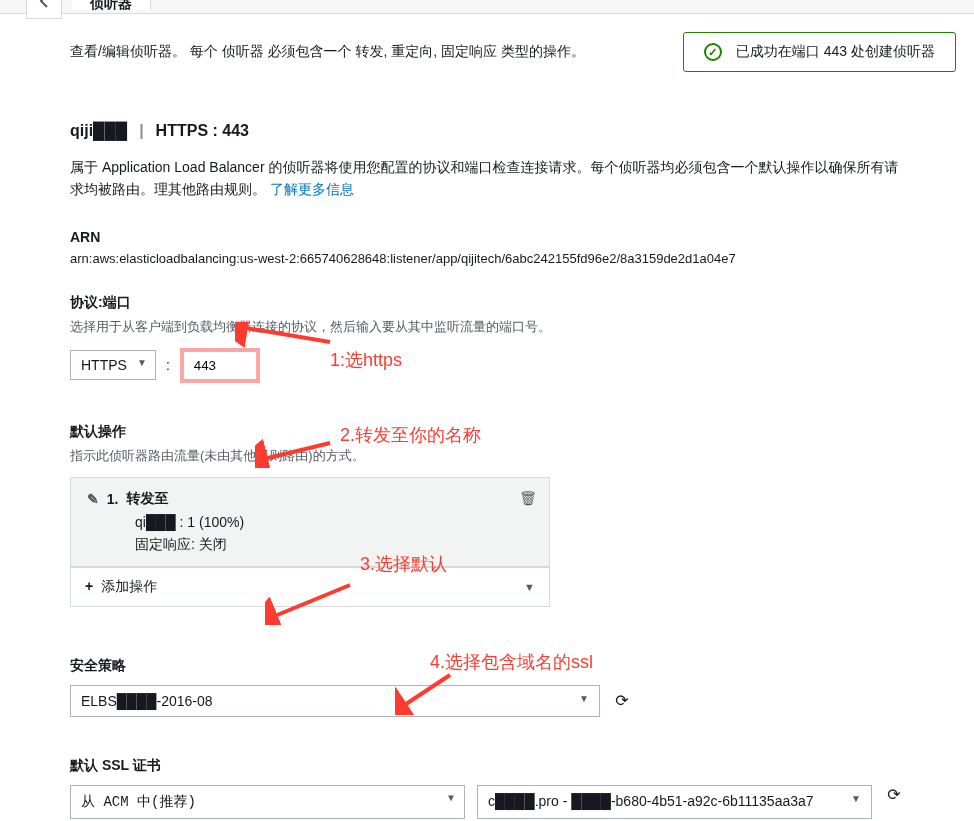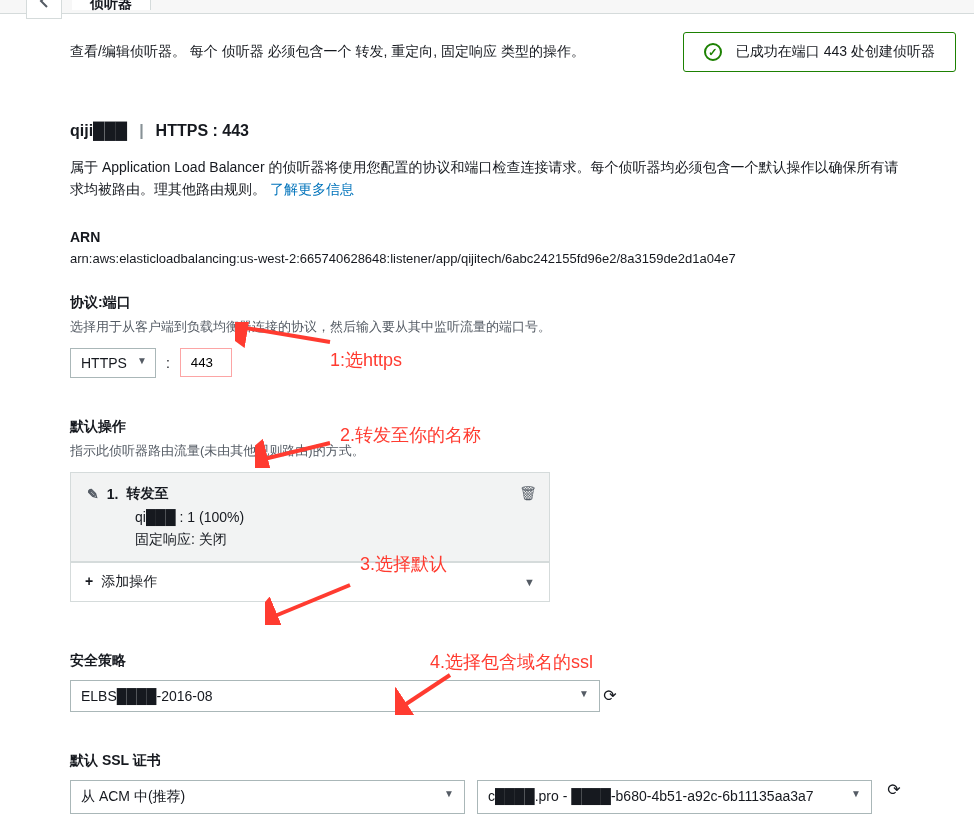--- a/index.html
+++ b/index.html
@@ -16,34 +16,34 @@
 .title-name { color: #16191f; }
 .divider-bar { color: #879196; margin: 0 8px; }
 .para { line-height: 1.6; color: #16191f; }
 .link { color: #0073bb; cursor: pointer; }
 .section-label { font-weight: bold; margin-top: 28px; margin-bottom: 6px; }
 .section-sub { color: #545b64; font-size: 13px; }
 .arn-val { color: #16191f; font-size: 13px; margin-top: 4px; }
 .prot-row { display: flex; align-items: center; gap: 10px; margin-top: 12px; }
 .select { border: 1px solid #aab7b8; background: #fff; padding: 6px 28px 6px 10px; cursor: pointer; position: relative; min-width: 80px; }
 .select:after { content: "▼"; position: absolute; right: 8px; font-size: 10px; color: #545b64; }
-.input-port { border: 1px solid #fca5a5; padding: 6px 10px; width: 52px; }
+.input-port { border: 4px solid #fca5a5; padding: 6px 10px; width: 80px; }
 .action-card { border: 1px solid #d5dbdb; background: #f2f3f3; padding: 12px 16px; margin-top: 12px; position: relative; width: 480px; }
 .action-card .row1 { display: flex; align-items: center; gap: 8px; font-weight: bold; }
 .pencil { color: #545b64; cursor: pointer; }
 .trash { position: absolute; right: 12px; top: 12px; color: #545b64; cursor: pointer; }
 .action-sub { margin-left: 48px; margin-top: 6px; color: #16191f; }
 .add-action { border: 1px solid #d5dbdb; padding: 10px 14px; margin-top: 0; width: 480px; display: flex; align-items: center; justify-content: space-between; cursor: pointer; background: #fff; }
 .plus { font-weight: bold; margin-right: 8px; }
 .wide-select { border: 1px solid #aab7b8; background: #fff; padding: 7px 28px 7px 10px; cursor: pointer; position: relative; flex: 1; }
 .wide-select:after { content: "▼"; position: absolute; right: 10px; font-size: 10px; color: #545b64; }
-.sel-row { display: flex; align-items: center; margin-top: 10px; }
+.sel-row { display: flex; align-items: center; gap: 12px; margin-top: 10px; }
 .refresh { width: 20px; height: 20px; cursor: pointer; display: flex; align-items: center; justify-content: center; font-size: 16px; color: #16191f; }
 .ssl-row { display: flex; gap: 12px; margin-top: 10px; }
-.ssl-source { width: 210px; }
+.ssl-source { width: 210px; font-family: Liberation Mono, monospace; }
 .ssl-cert { width: 410px; }
 
 .anno { position: absolute; color: #ff3b30; font-size: 18px; pointer-events: none; }
 .arrow { position: absolute; pointer-events: none; }
 </style>
 </head>
 <body>
 
 <div class="top-bar">
   <div class="back-btn">

